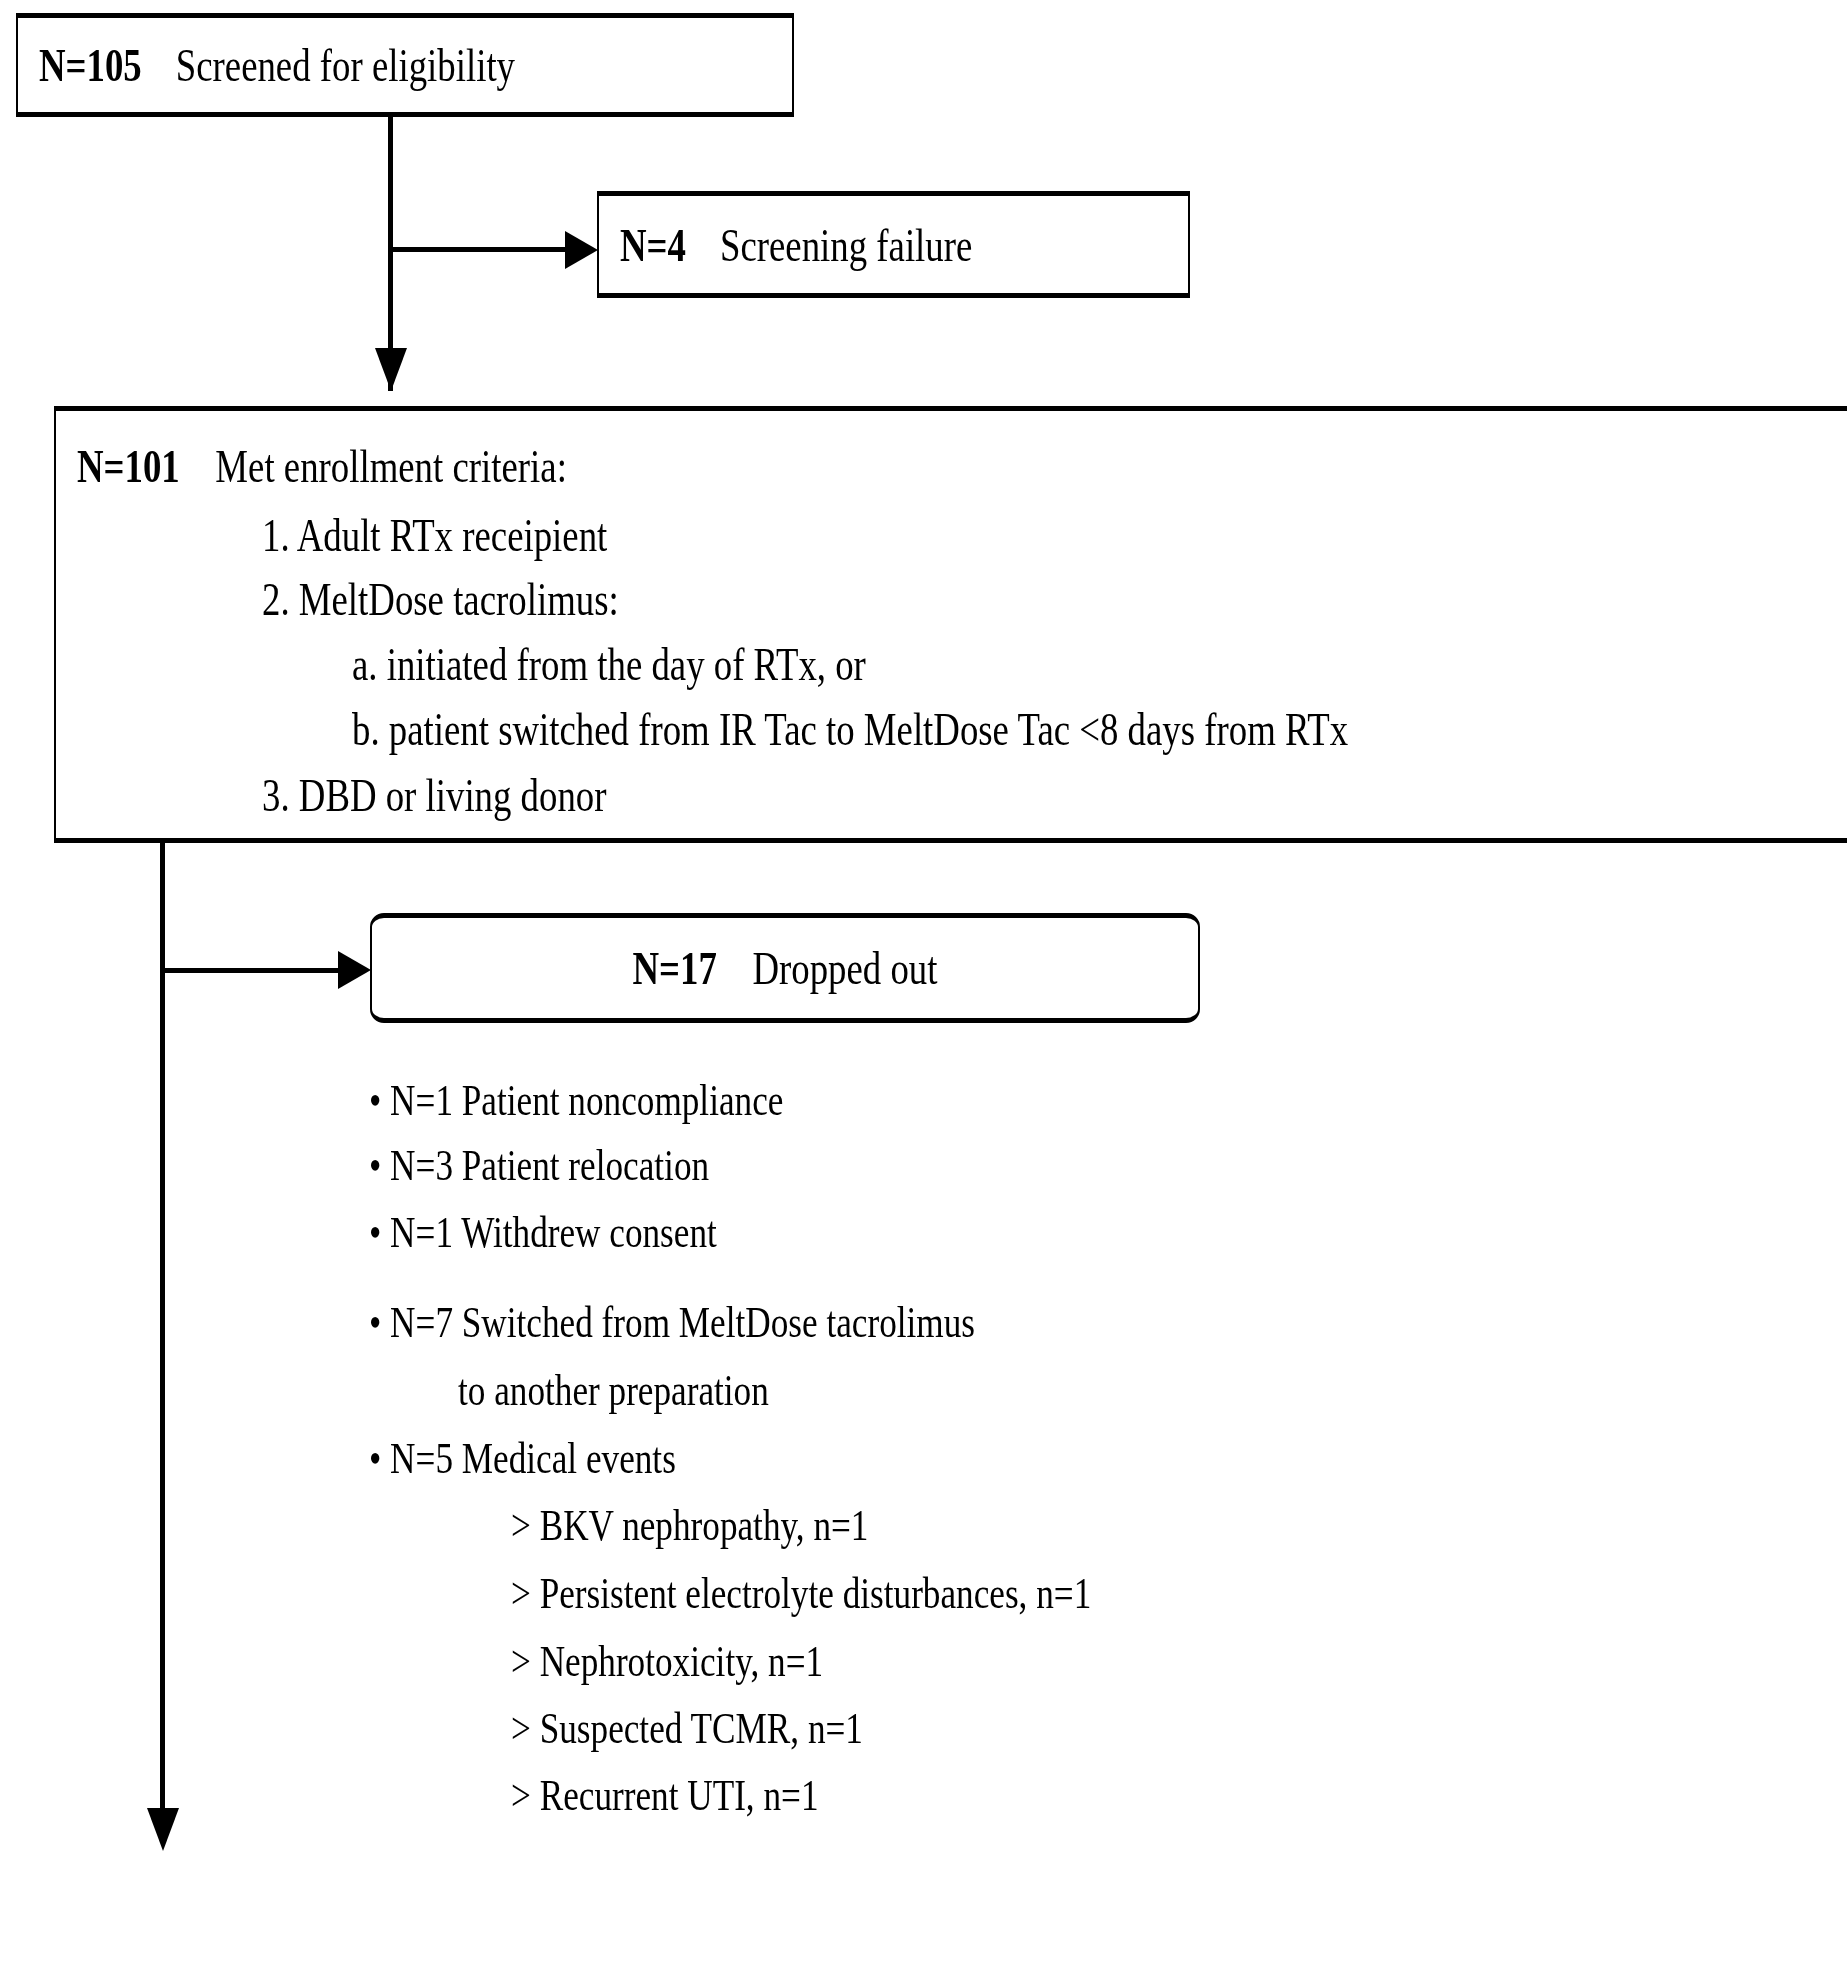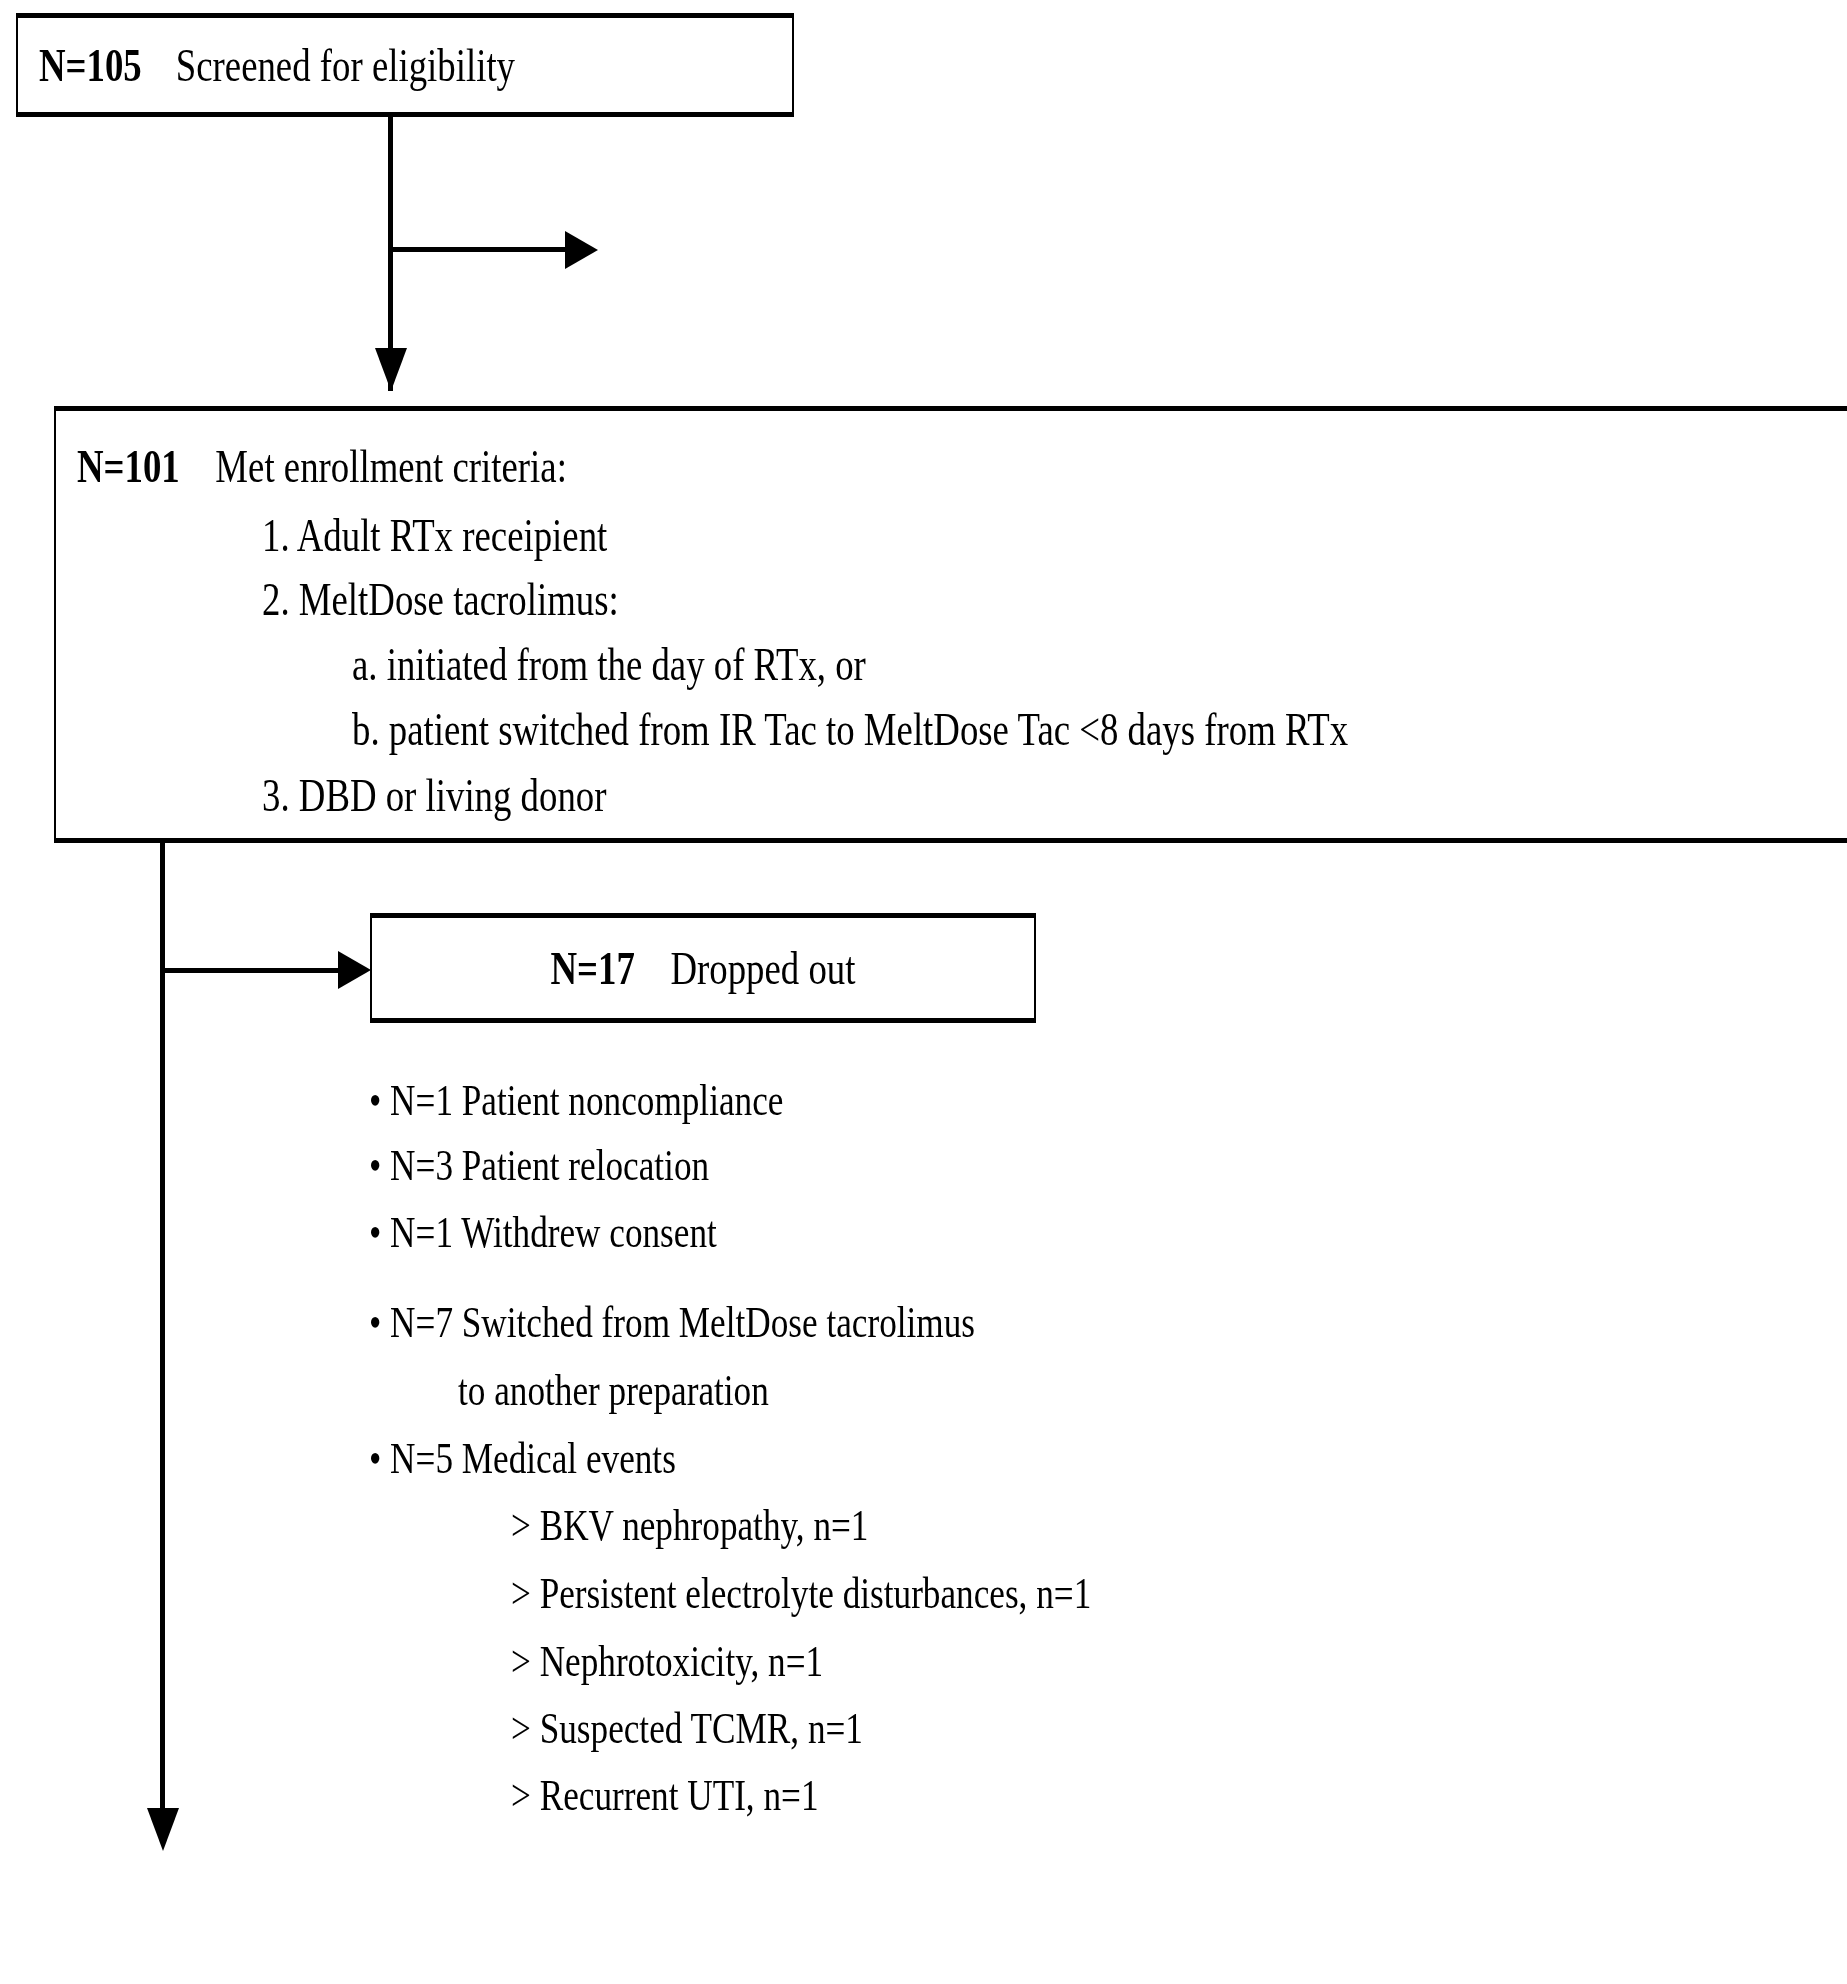--- a/index.html
+++ b/index.html
@@ -103,20 +103,26 @@
     </div>
   </div>
 
   <div class="vline" style="left:388px; top:117px; height:274px;"></div>
 
   <div class="hline" style="left:388px; top:247px; width:184px;"></div>
   <div class="arrow-right" style="left:565px; top:231px;"></div>
 
   <div class="arrow-down slim" style="left:375px; top:348px;"></div>
 
+  <div class="box heavy" style="left:597px; top:191px; width:593px; height:107px;">
+    <div class="boxline" style="left:21px; top:27px;">
+      <span class="nlabel">N=4</span>
+      <span style="margin-left:31px;">Screening failure</span>
+    </div>
+  </div>
 
   <div class="box heavy" style="left:16.3px; top:406px; width:1814px; height:437px;margin-left:38px;">
     <div class="boxline" style="left:21px; top:33px;">
       <span class="nlabel">N=101</span>
       <span style="margin-left:33px;">Met enrollment criteria:</span>
     </div>
 
     <div class="boxline" style="left:206px; top:102px;">1. Adult RTx receipient</div>
     <div class="boxline" style="left:206px; top:166px;">2. MeltDose tacrolimus:</div>
     <div class="boxline" style="left:296px; top:231px;">a. initiated from the day of RTx, or</div>
@@ -124,21 +130,21 @@
     <div class="boxline" style="left:206px; top:362px;">3. DBD or living donor</div>
   </div>
 
   <div class="vline" style="left:160px; top:843px; height:977px;"></div>
 
   <div class="hline" style="left:160px; top:968px; width:185px;"></div>
   <div class="arrow-right" style="left:338px; top:951px;"></div>
 
   <div class="arrow-down slim" style="left:147px; top:1808px;"></div>
 
-  <div class="box heavy" style="left:370px; top:913px; width:666px; height:110px;">
+  <div class="box heavy" style="left:370px; top:913px; width:830px; height:110px;border-radius:14px;">
     <div class="boxline center" style="left:0px; right:0px; top:28px; text-align:center;">
       <span class="nlabel">N=17</span>
       <span style="margin-left:33px;">Dropped out</span>
     </div>
   </div>
 
   <div class="freetext" style="left:369px; top:1079px;">• N=1 Patient noncompliance</div>
   <div class="freetext" style="left:369px; top:1144px;">• N=3 Patient relocation</div>
   <div class="freetext" style="left:369px; top:1211px;">• N=1 Withdrew consent</div>
   <div class="freetext" style="left:369px; top:1301px;">• N=7 Switched from MeltDose tacrolimus</div>

